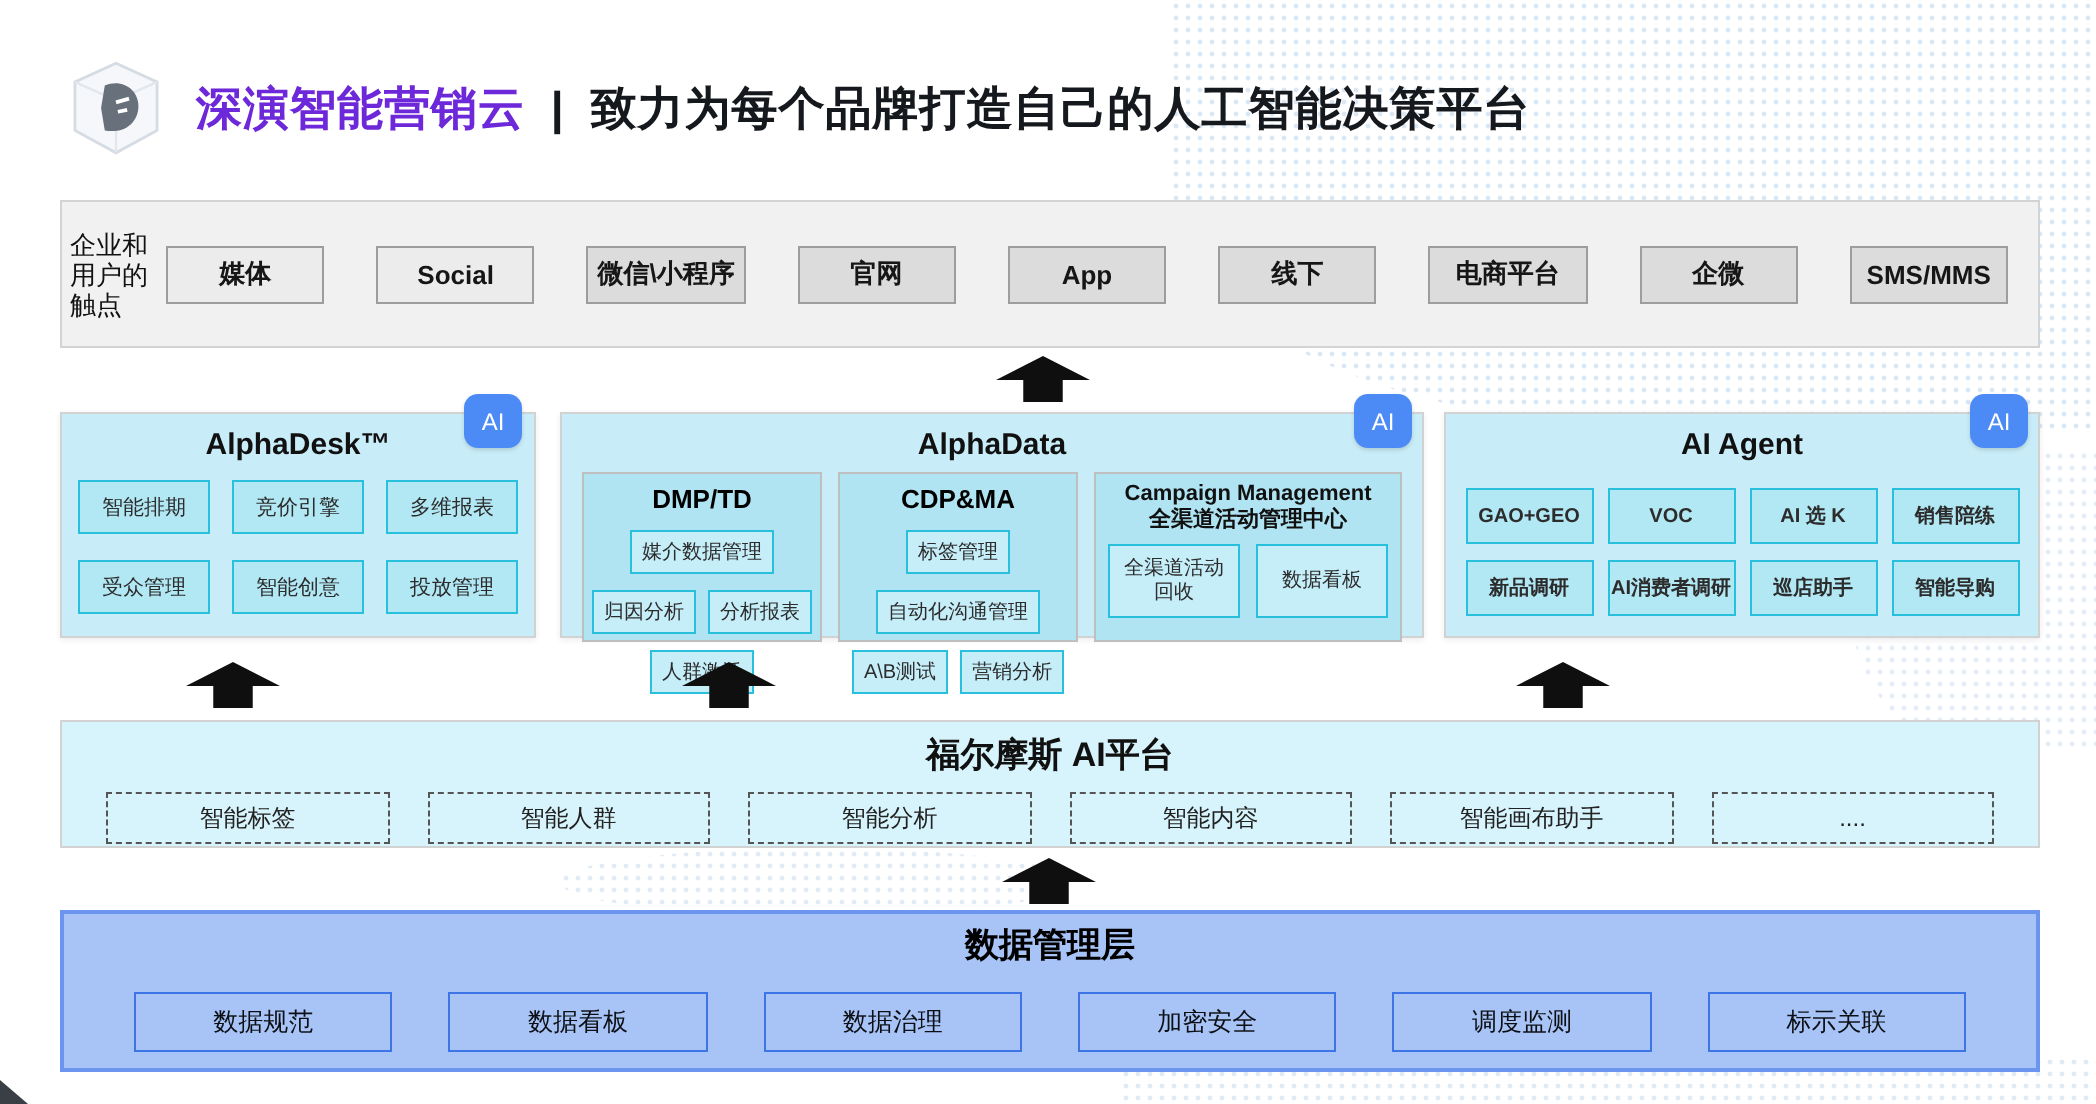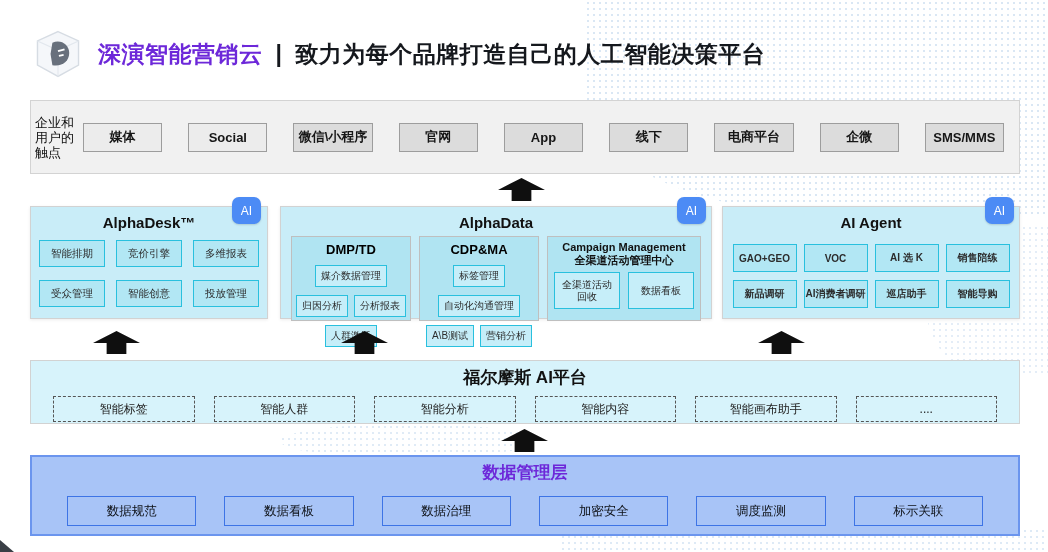--- a/index.html
+++ b/index.html
@@ -76,21 +76,21 @@
   .holmes { left:30px; top:360px; width:990px; height:64px; background:#d7f3fb;
             border:1px solid #d2d2d2; }
   .holmes-title { text-align:center; font-size:17px; font-weight:bold; color:#111; margin-top:5px; }
   .holmes-row { display:flex; gap:19px; padding:0 22px; margin-top:7px;align-items:center; }
   .dash-chip { flex:1; height:26px; border:1px dashed #555; color:#222; font-size:12px;
                display:flex; align-items:center; justify-content:center; }
 
   
   .datalayer { left:30px; top:455px; width:990px; height:81px; background:#a8c4f7;
                border:2px solid #6b95ee; }
-  .dl-title { text-align:center; font-size:17px; font-weight:bold; color:#6d28d9; margin-top:4px; }
+  .dl-title { text-align:center; font-size:17px; font-weight:bold; color:#000000; margin-top:4px; }
   .dl-row { display:flex; gap:28px; padding:0 35px; margin-top:12px; }
   .dl-chip { flex:1; height:30px; border:1.5px solid #3d74e6; color:#0c0f14; font-size:12.5px;
              display:flex; align-items:center; justify-content:center; }
 </style>
 </head>
 <body>
 
 <div class="dots dots-tr"></div>
 <div class="dots dots-rm"></div>
 <div class="dots dots-bm"></div>

